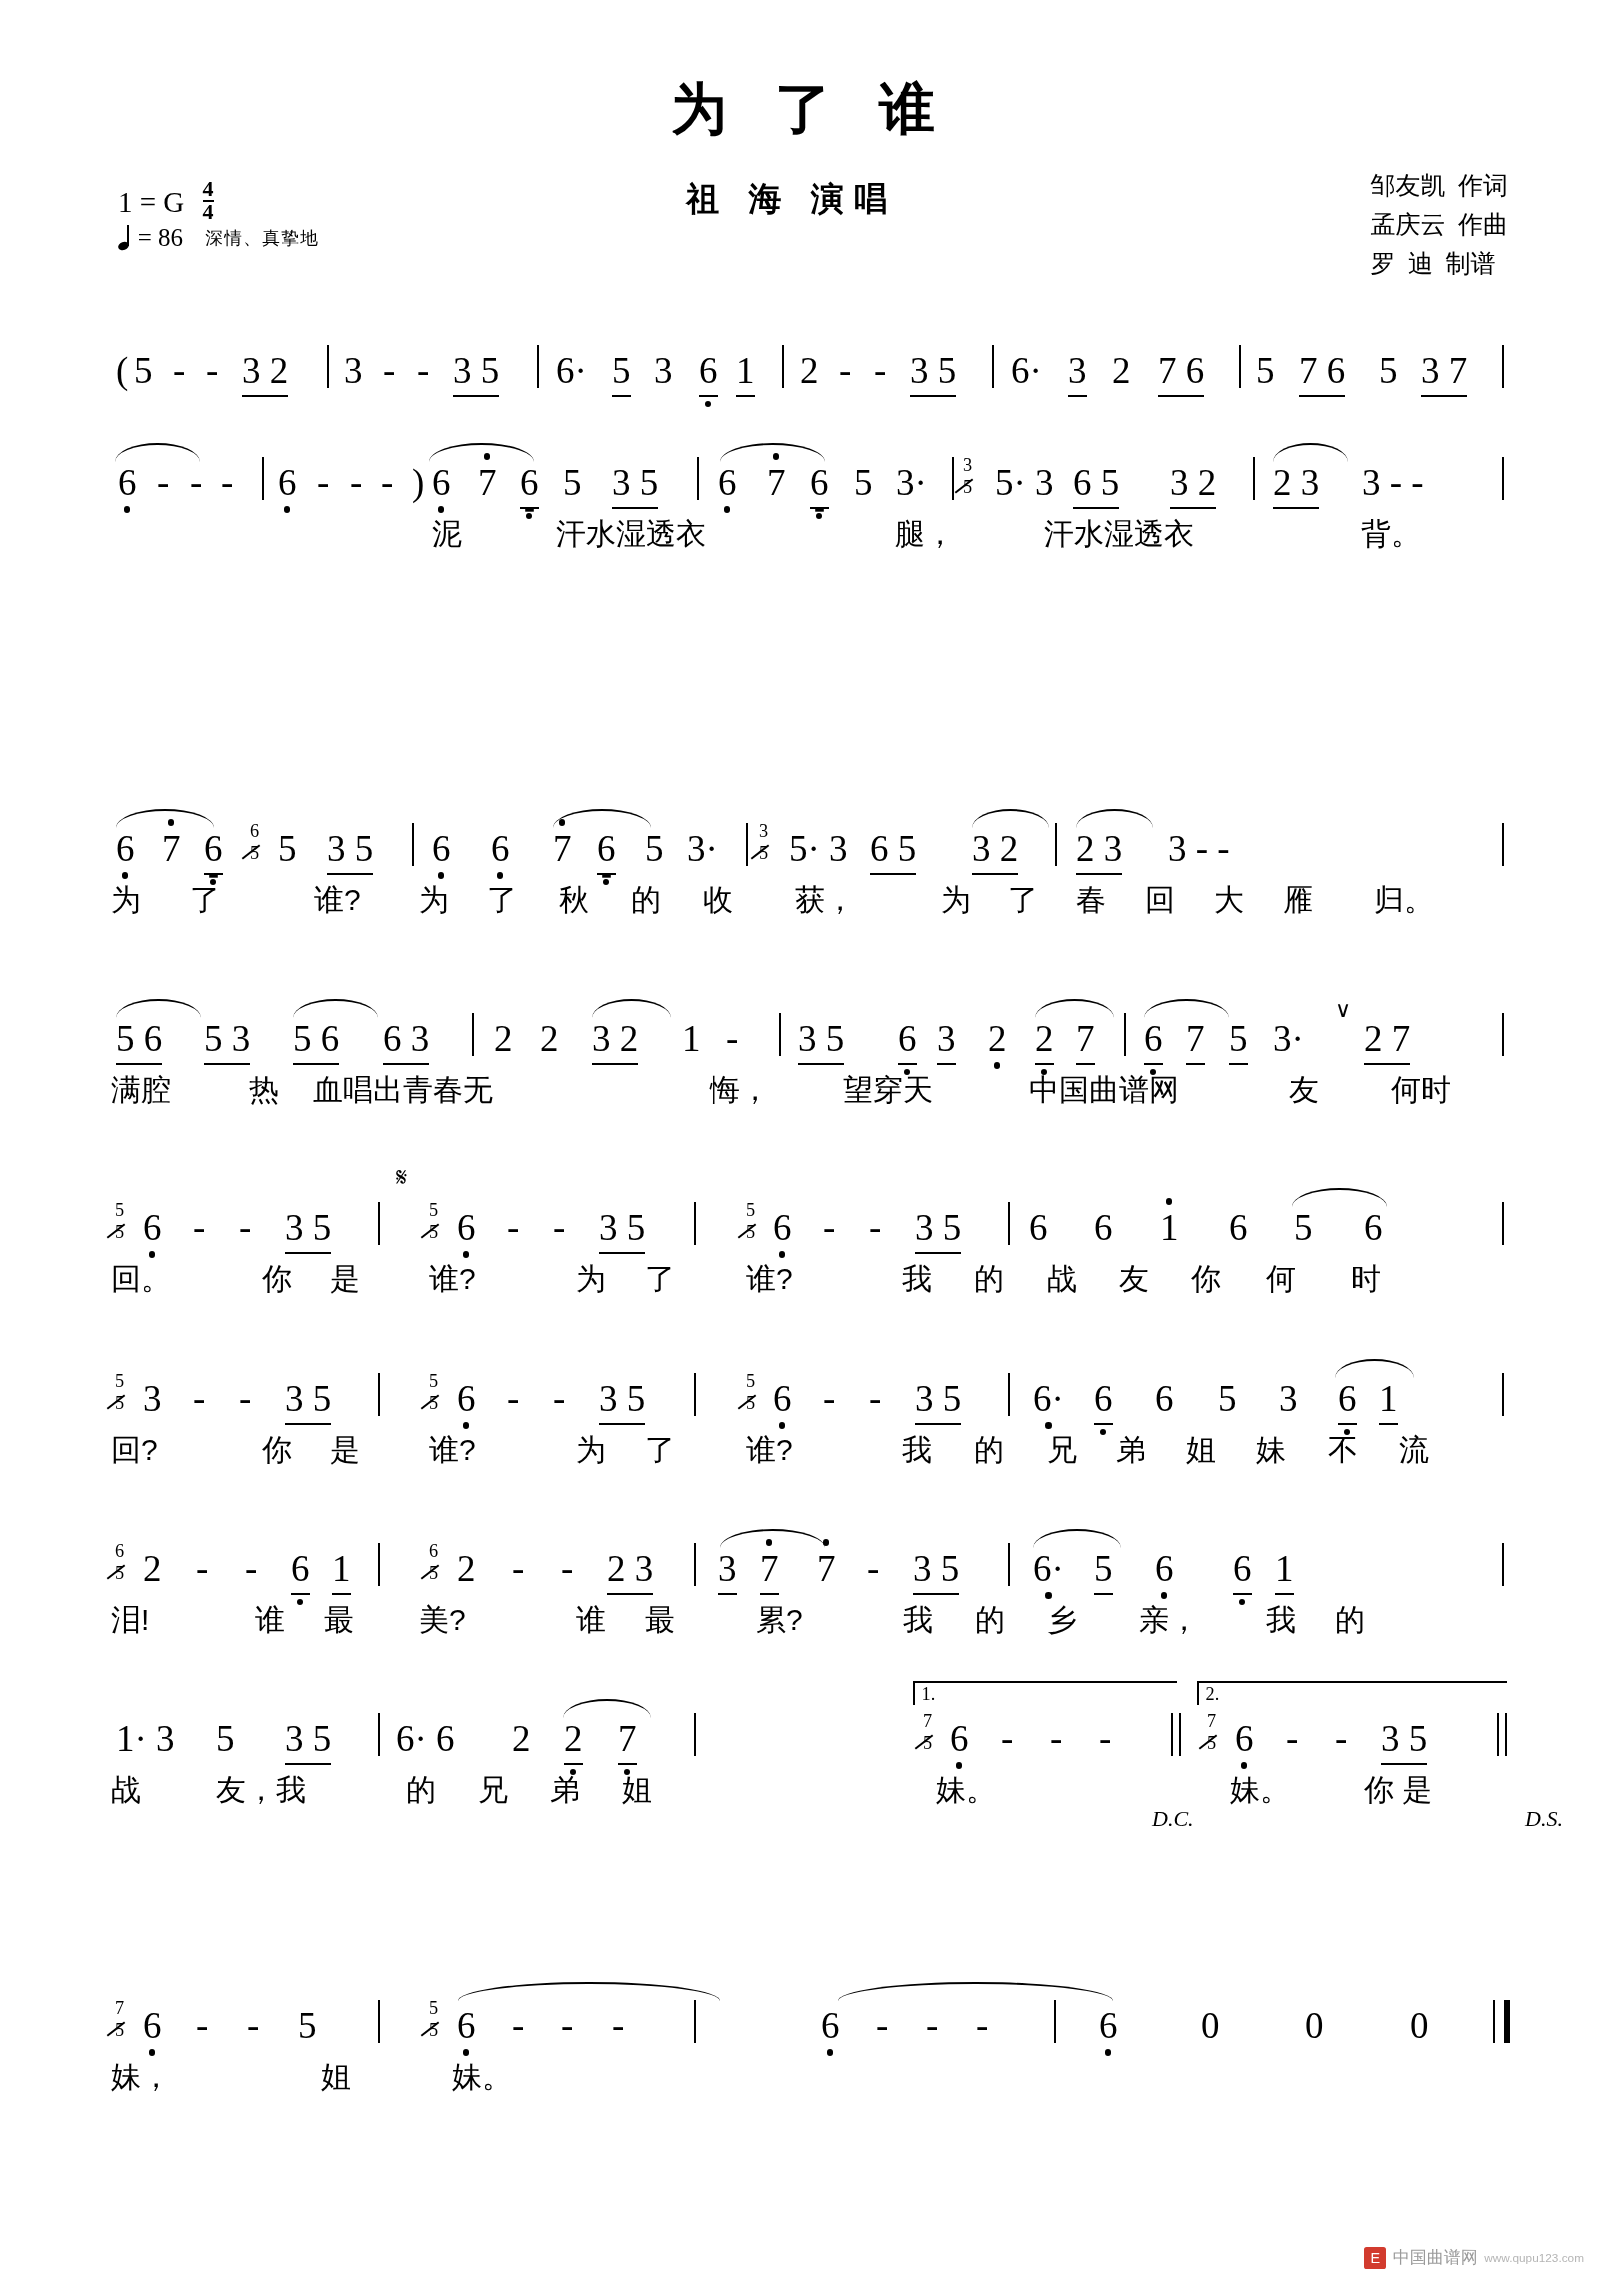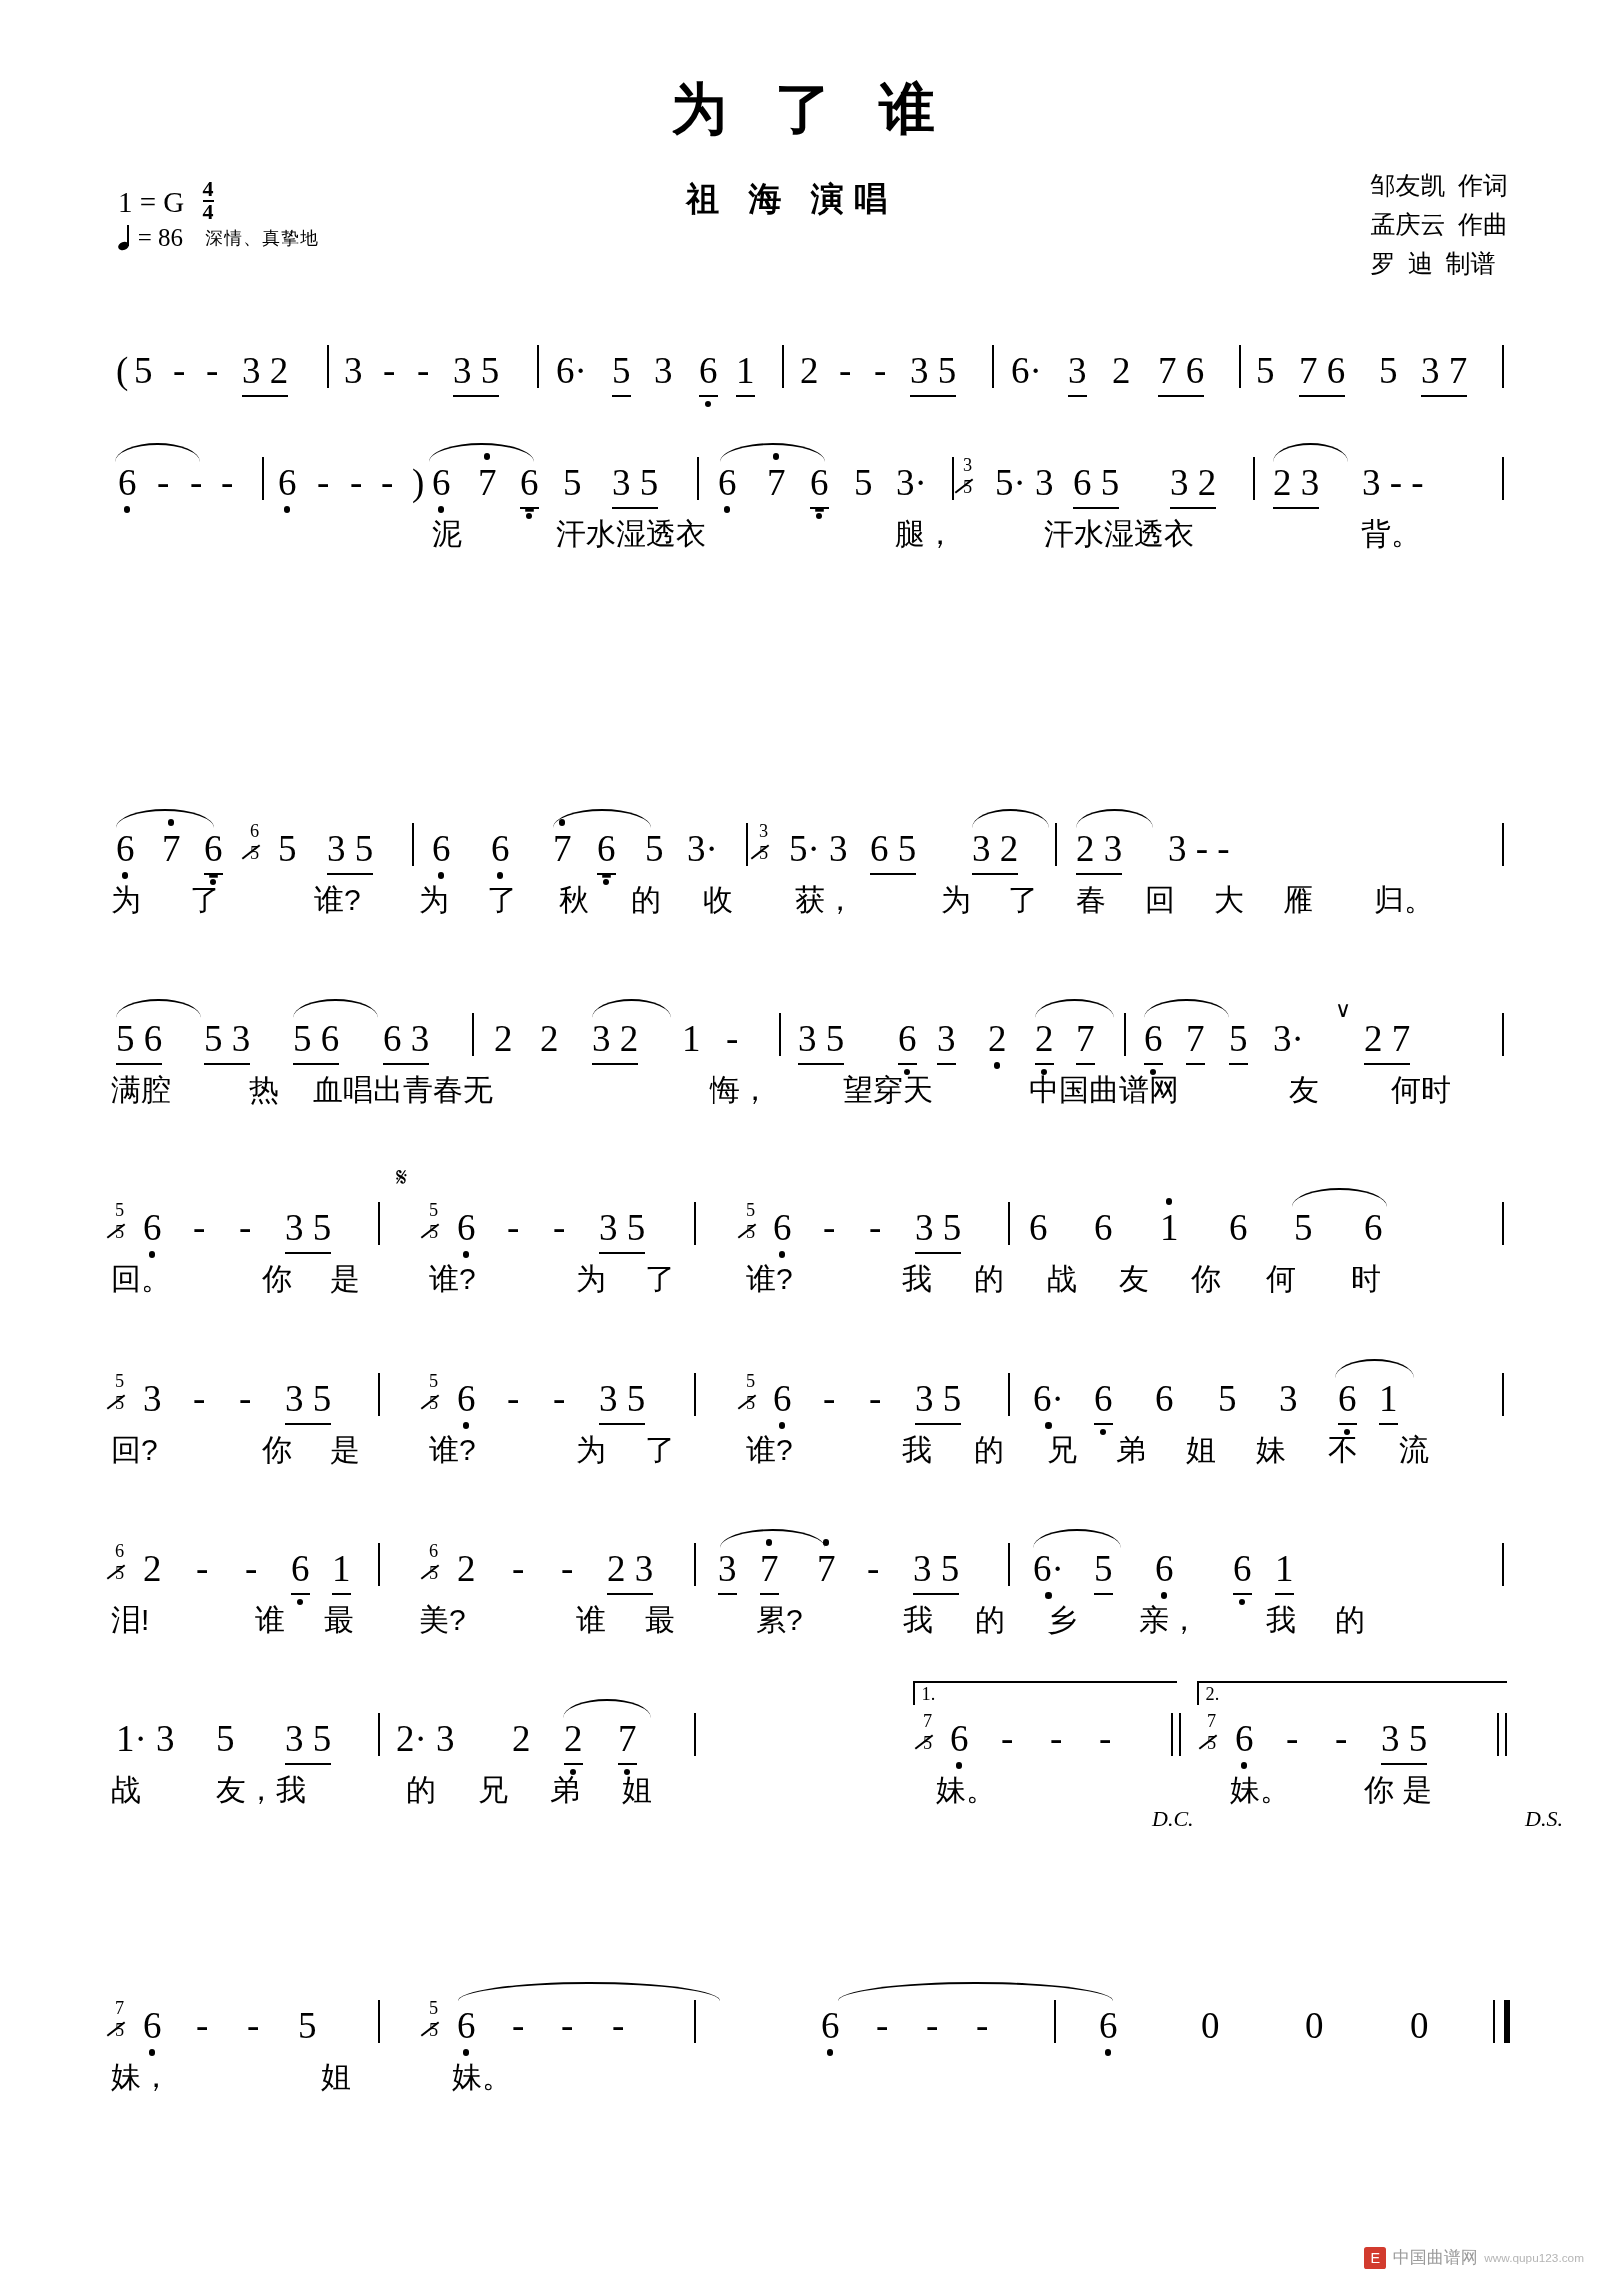--- a/index.html
+++ b/index.html
@@ -608,21 +608,21 @@
     <span>1.</span>
   </div>
   <div class="repeat-bracket" style="left:1197px; top:-27.5px; width:308px;">
     <span>2.</span>
   </div>
   <div class="notes">
     <span class="n" style="left:116px;">1· 3</span>
     <span class="n" style="left:216px;">5</span>
     <span class="n und1" style="left:285px;">3 5</span>
     <span class="bar" style="left:378px;"></span>
-    <span class="n" style="left:396px;">2· 3</span>
+    <span class="n" style="left:396px;">6· 6</span>
     <span class="n" style="left:512px;">2</span>
     <span class="slur" style="left:563px; top:-9.2px; width:88px;"></span>
     <span class="n und1 dotlow" style="left:564px;">2</span>
     <span class="n und1 dotlow" style="left:618px;">7</span>
     <span class="bar" style="left:694px;"></span>
     <span class="grace" style="left:923px;"><span class="gnum">7</span></span>
     <span class="grace" style="left:923px; top:25px;"><span class="gnum">5</span><span class="gslash"></span></span>
     <span class="n dotlow" style="left:950px;">6</span>
     <span class="n" style="left:1001px;">-</span>
     <span class="n" style="left:1050px;">-</span>

